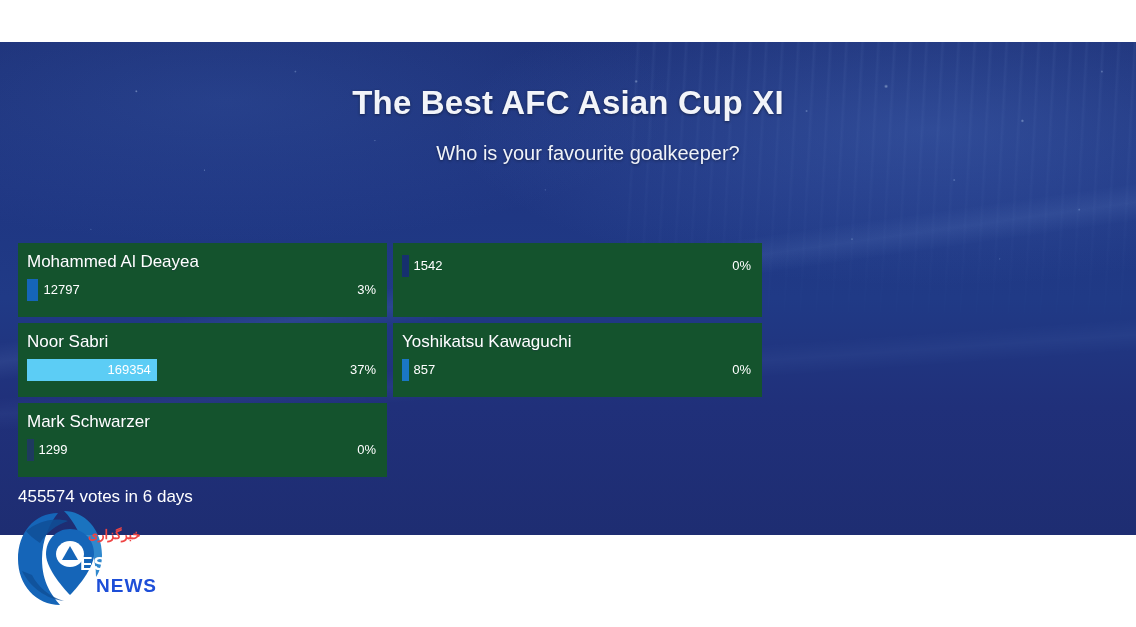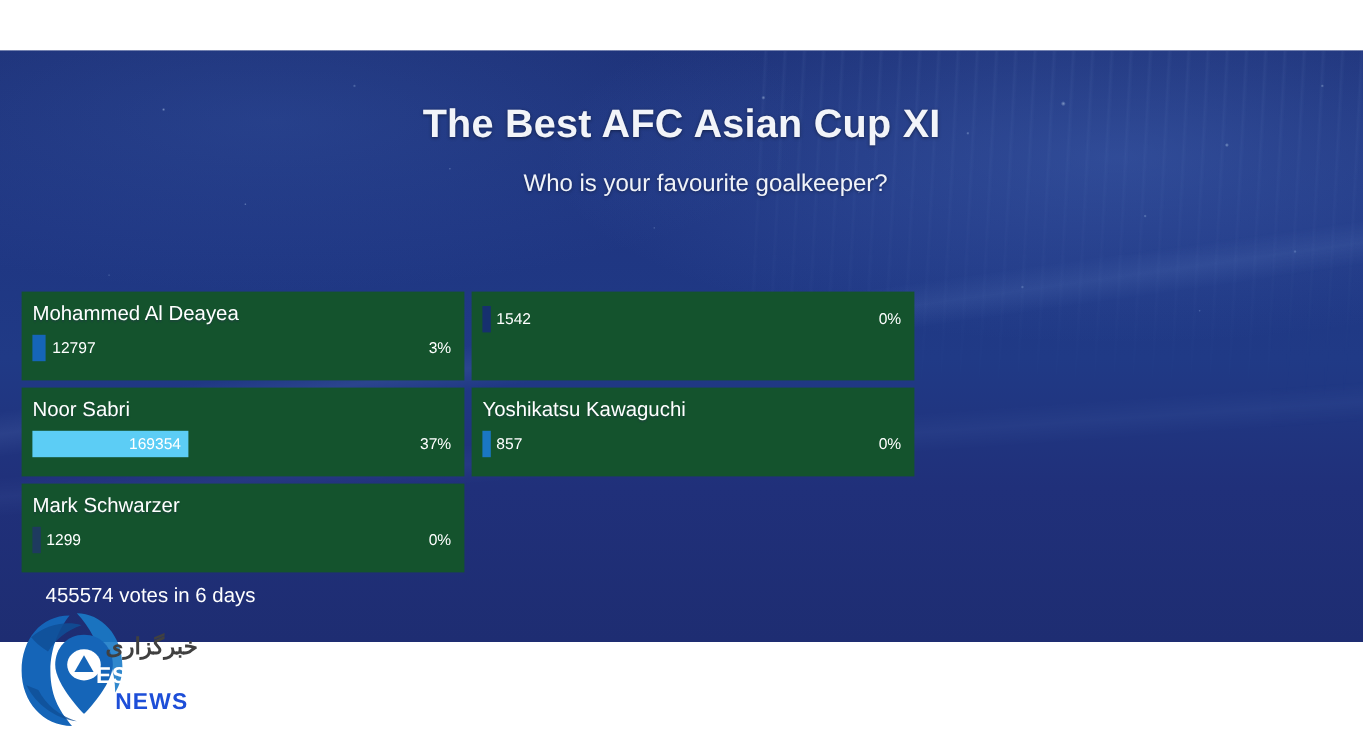--- a/index.html
+++ b/index.html
@@ -173,21 +173,20 @@
     line-height: 22px;
     color: #ffffff;
     font-size: 13px;
   }
   .total-votes {
     position: absolute;
     left: 18px;
     top: 487px;
     color: #ffffff;
     font-size: 17px;
-    margin-left: 20px;
   }
 
   
   .logo {
     position: absolute;
     left: 8px;
     top: 503px;
     width: 180px;
     height: 112px;
   }
@@ -195,22 +194,22 @@
     position: absolute;
     left: 4px;
     top: 6px;
     width: 96px;
     height: 100px;
   }
   .logo-fa {
     position: absolute;
     left: 80px;
     top: 24px;
-    font-size: 19px;
-    color: #404040;
+    font-size: 13px;
+    color: #ef4444;
     font-weight: bold;
     direction: rtl;
     letter-spacing: -1px;
   }
   .logo-en {
     position: absolute;
     left: 72px;
     top: 50px;
     font-size: 19px;
     font-weight: bold;

